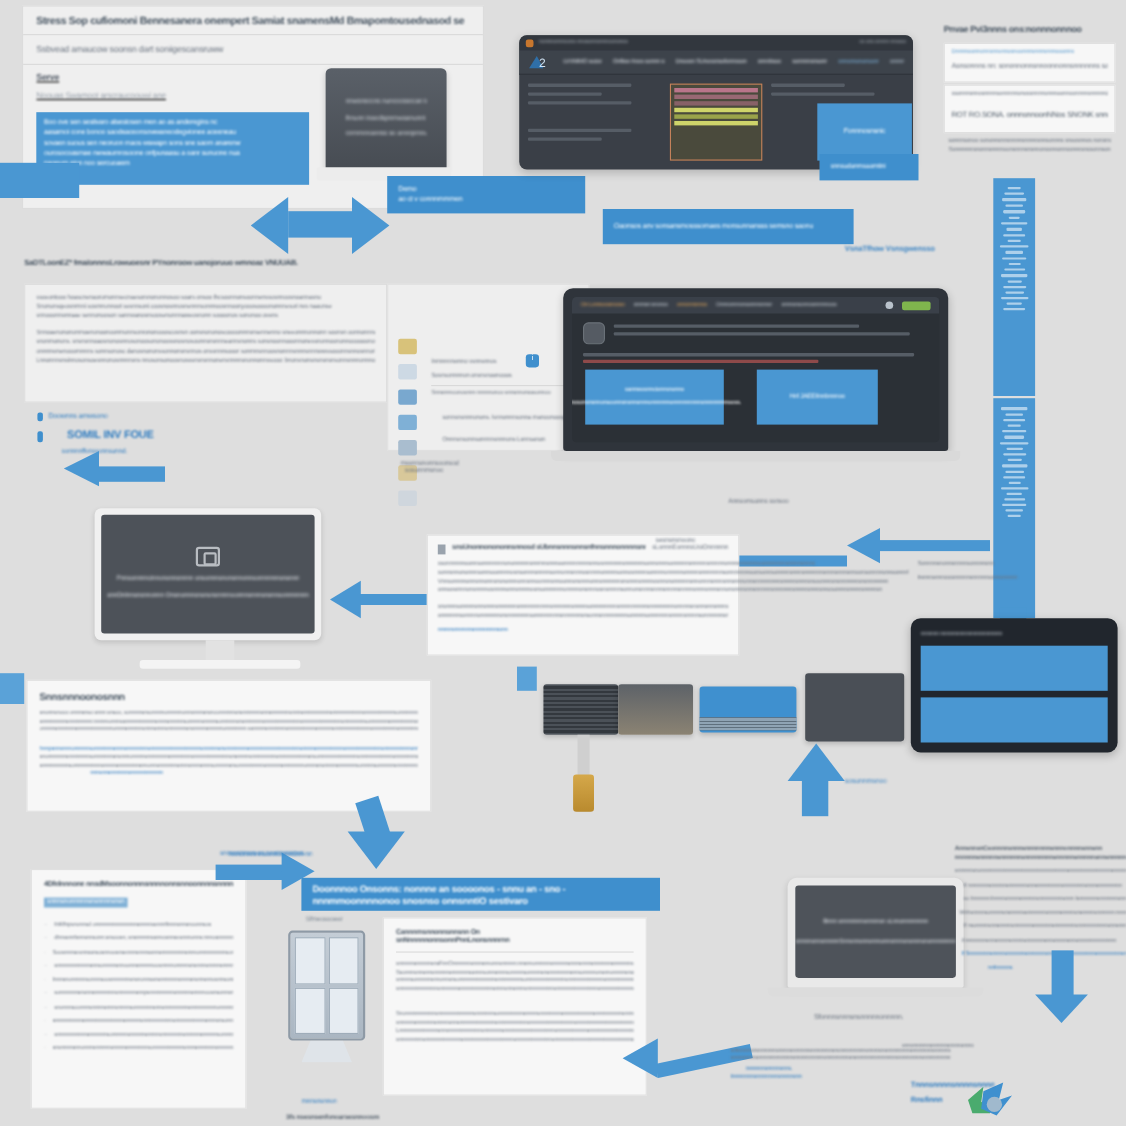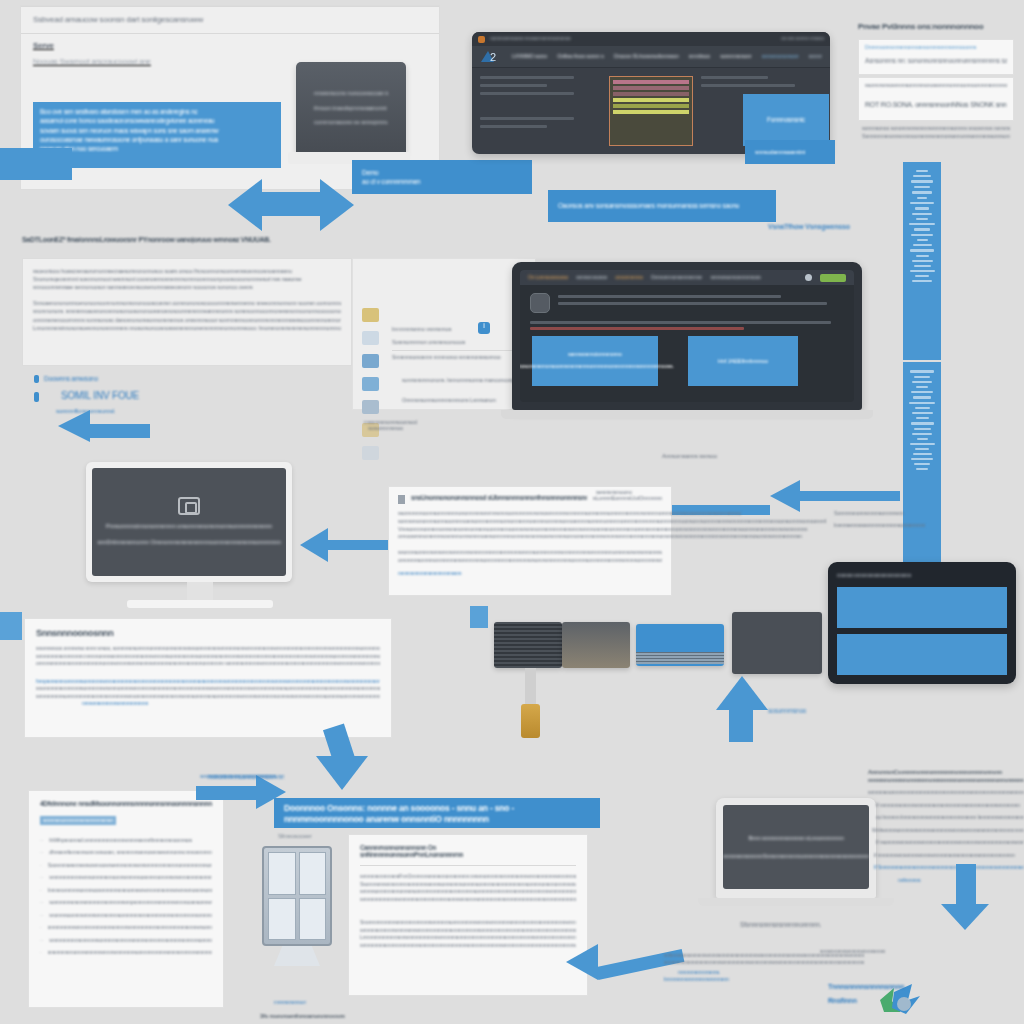--- a/index.html
+++ b/index.html
@@ -261,20 +261,23 @@
   .bullet-dot { flex: 0 0 auto; color: #8a939d; filter: blur(.8px); }
 
   .logo-shape { position: absolute; }
 </style>
 </head>
 <body>
 
 <div id="stage">
 
   <div class="card plain" style="left:20px; top:5px; width:420px; height:185px;">
+    <div style="padding:8px 12px 6px 12px;">
+      <div class="hd" style="font-size:9.5px;">Stress Sop cufiomoni Bennesanera onempert Samiat snamensMd Bmapomtousednasod se</div>
+    </div>
     <div class="rule"></div>
     <div style="padding:7px 12px 0 12px;">
       <div class="ptxt" style="font-size:8px;">Ssbvead amaucow soonsn dart soniigescansruww</div>
     </div>
     <div class="rule" style="margin-top:7px;"></div>
     <div style="padding:6px 12px 0 12px;text-decoration:underline;">
       <div class="ptxt" style="font-size:8px;color:#4d5662;font-weight:bold;">Serve</div>
       <div class="ptxt b" style="font-size:7.5px;margin-top:6px;color:#9aa2ac;">Noouas Swamoot arscraucoouwi ane</div>
     </div>
     <div class="bluebox" style="left:12px; top:96px; width:248px; height:66px; padding:5px 7px;">
@@ -444,21 +447,21 @@
     <span class="ptxt" style="font-size:5.6px;">onnnnwnenooornnnns sonnsonosc danosnononssonnonsnsnnos onssnnnsooor sonrnnsnnoosnonnnsnnnsnnnwwssooonnsnnosnnonsnsounonrnnsnnnsosnaooonnoos</span>
     <span class="ptxt" style="font-size:5.6px;">Lnnonnnsnsinnosonsoesnnonosnnnnsns nnosonsonoosnosssnsnsnnonensnnnnsnonnonnssooo:  bnonsnonsnsnsnsnsonnsnnnonnnos Dnoonosnoonnnsnnnnosc</span>
   </div>
   <div style="position:absolute; left:34px; top:374px; width:200px;">
     <div style="display:flex;align-items:center;gap:5px;margin-bottom:6px;">
       <span class="chip" style="width:5px;height:8px;"></span>
       <span class="ptxt lnk" style="font-size:6.5px;">Doownns arnwsono</span>
     </div>
     <div style="display:flex;align-items:center;gap:5px;">
       <span class="chip" style="width:5px;height:10px;"></span>
-      <span class="ptxt lnk" style="font-size:10px;font-weight:normal;padding-left:17px;">SOMIL INV FOUE</span>
+      <span class="ptxt lnk" style="font-size:10px;font-weight:bold;padding-left:17px;">SOMIL INV FOUE</span>
     </div>
     <div class="ptxt lnk" style="font-size:6px;margin-left:22px;margin-top:3px;">sonnnnffonssonnsunnd.</div>
   </div>
 
   <div class="arrow" style="left:58px; top:418px; width:96px; height:36px;">
     <div class="shaft" style="left:30px; top:6px; width:62px; height:14px;"></div>
     <div class="head left" style="left:0; top:-8px; border-top-width:16px; border-bottom-width:16px; border-right-width:32px;"></div>
   </div>
 
   <div style="position:absolute; left:352px; top:258px; width:184px; height:152px; background:#eeeeee; border:1px solid #e0e0e0;"></div>
@@ -672,21 +675,21 @@
       <div class="k-pane"></div>
     </div>
     <div class="k-base" style="width:46px; height:20px; clip-path: polygon(18% 0, 82% 0, 100% 100%, 0 100%);"></div>
   </div>
   <div class="ptxt lnk" style="position:absolute; left:278px; top:832px; font-size:6px; color:#7b8692;">Sfmeosooeer</div>
   <div class="ptxt lnk" style="position:absolute; left:274px; top:998px; font-size:6px;">mnnsnsnnon</div>
   <div class="ptxt" style="position:absolute; left:260px; top:1012px; font-size:6px; color:#55606c; font-weight:bold;">3fs nsesnsenfonoarsesnnoosm</div>
 
   <div class="banner" style="left:274px; top:798px; width:326px; height:30px;">
     <span class="ptxt onblue" style="font-size:8.5px;font-weight:bold;">Doonnnoo Onsonns: nonnne an soooonos - snnu an - sno -</span>
-    <span class="ptxt onblue" style="font-size:8.5px;font-weight:bold;">nnnmmoonnnnonoo anarenw onnsnntiO nnnnnnnnn</span>
+    <span class="ptxt onblue" style="font-size:8.5px;font-weight:bold;">nnnmmoonnnnonoo snosnso onnsnntiO sestivaro</span>
   </div>
 
   <div class="card white" style="left:348px; top:834px; width:240px; height:162px; padding:9px 11px;">
     <div class="hd" style="font-size:6.4px;">Cannnrnsnnonnsnnsnn On</div>
     <div class="hd" style="font-size:6.4px;">snNnnnnnonnsonnPnnLnonsnnnrnn</div>
     <div class="rule" style="margin-top:7px;"></div>
     <div style="margin-top:7px;">
       <span class="ptxt" style="font-size:5.2px;">snnnnnsnnnnnsnsFnnOnnnnnnsnnnsnnonnsnnnnn:nnsnnonnnnnsnnnnnsnnnsnnnsnnnnnnsnnnnnnsnfnnonnnnnnsnnnonnnnnnnnnnsnnnnsonnnnsnnnnnnnnsnnnnnnnnnnnsnnnnnnn</span>
       <span class="ptxt" style="font-size:5.2px;">Ssonnnsnnsnnsnnnnnsnnnnnnssnnnsonnsnnnsonnnnsonnnnsnsnnnnnnnsnnsonnnnonsnnonnnnsnsnnnnnnnsnnsnnnnnnnsnnnnsnnnnnnnnsnnnnnnnnsnnnnnnnnnsnnnnnsnnnnnnnnnsnnnnn</span>
       <span class="ptxt" style="font-size:5.2px;">snnnnsonnnnnsnnonnsnsonnnnnnnnnnnnsnnnnnnnnsonnnnnnnnnnnnnsnnnnnnnnnnnnsnnnnnnnnnnnnsnnnnnnnnnnnsnnnnnnnnnnnsnnnnnnnnnnnnnnnnsnnnnnnnnnnnnnnnnnn</span>

